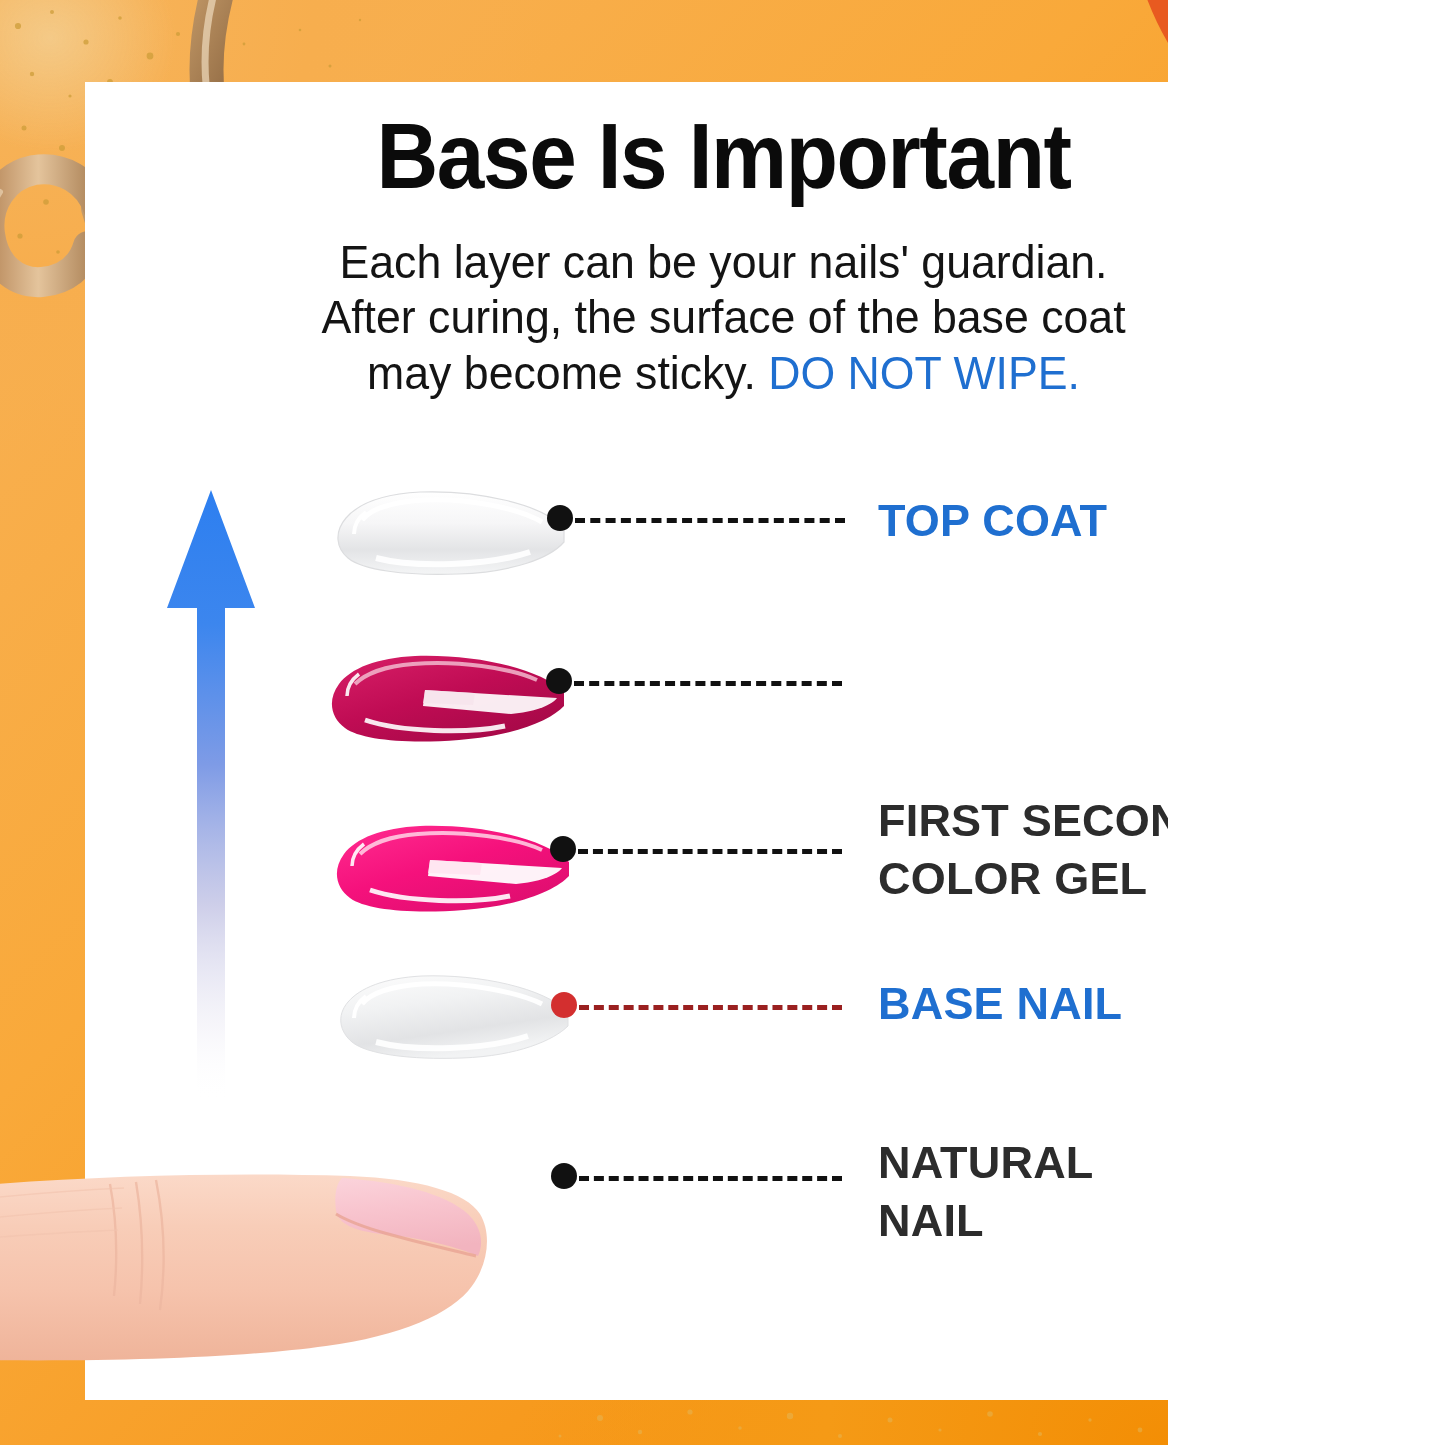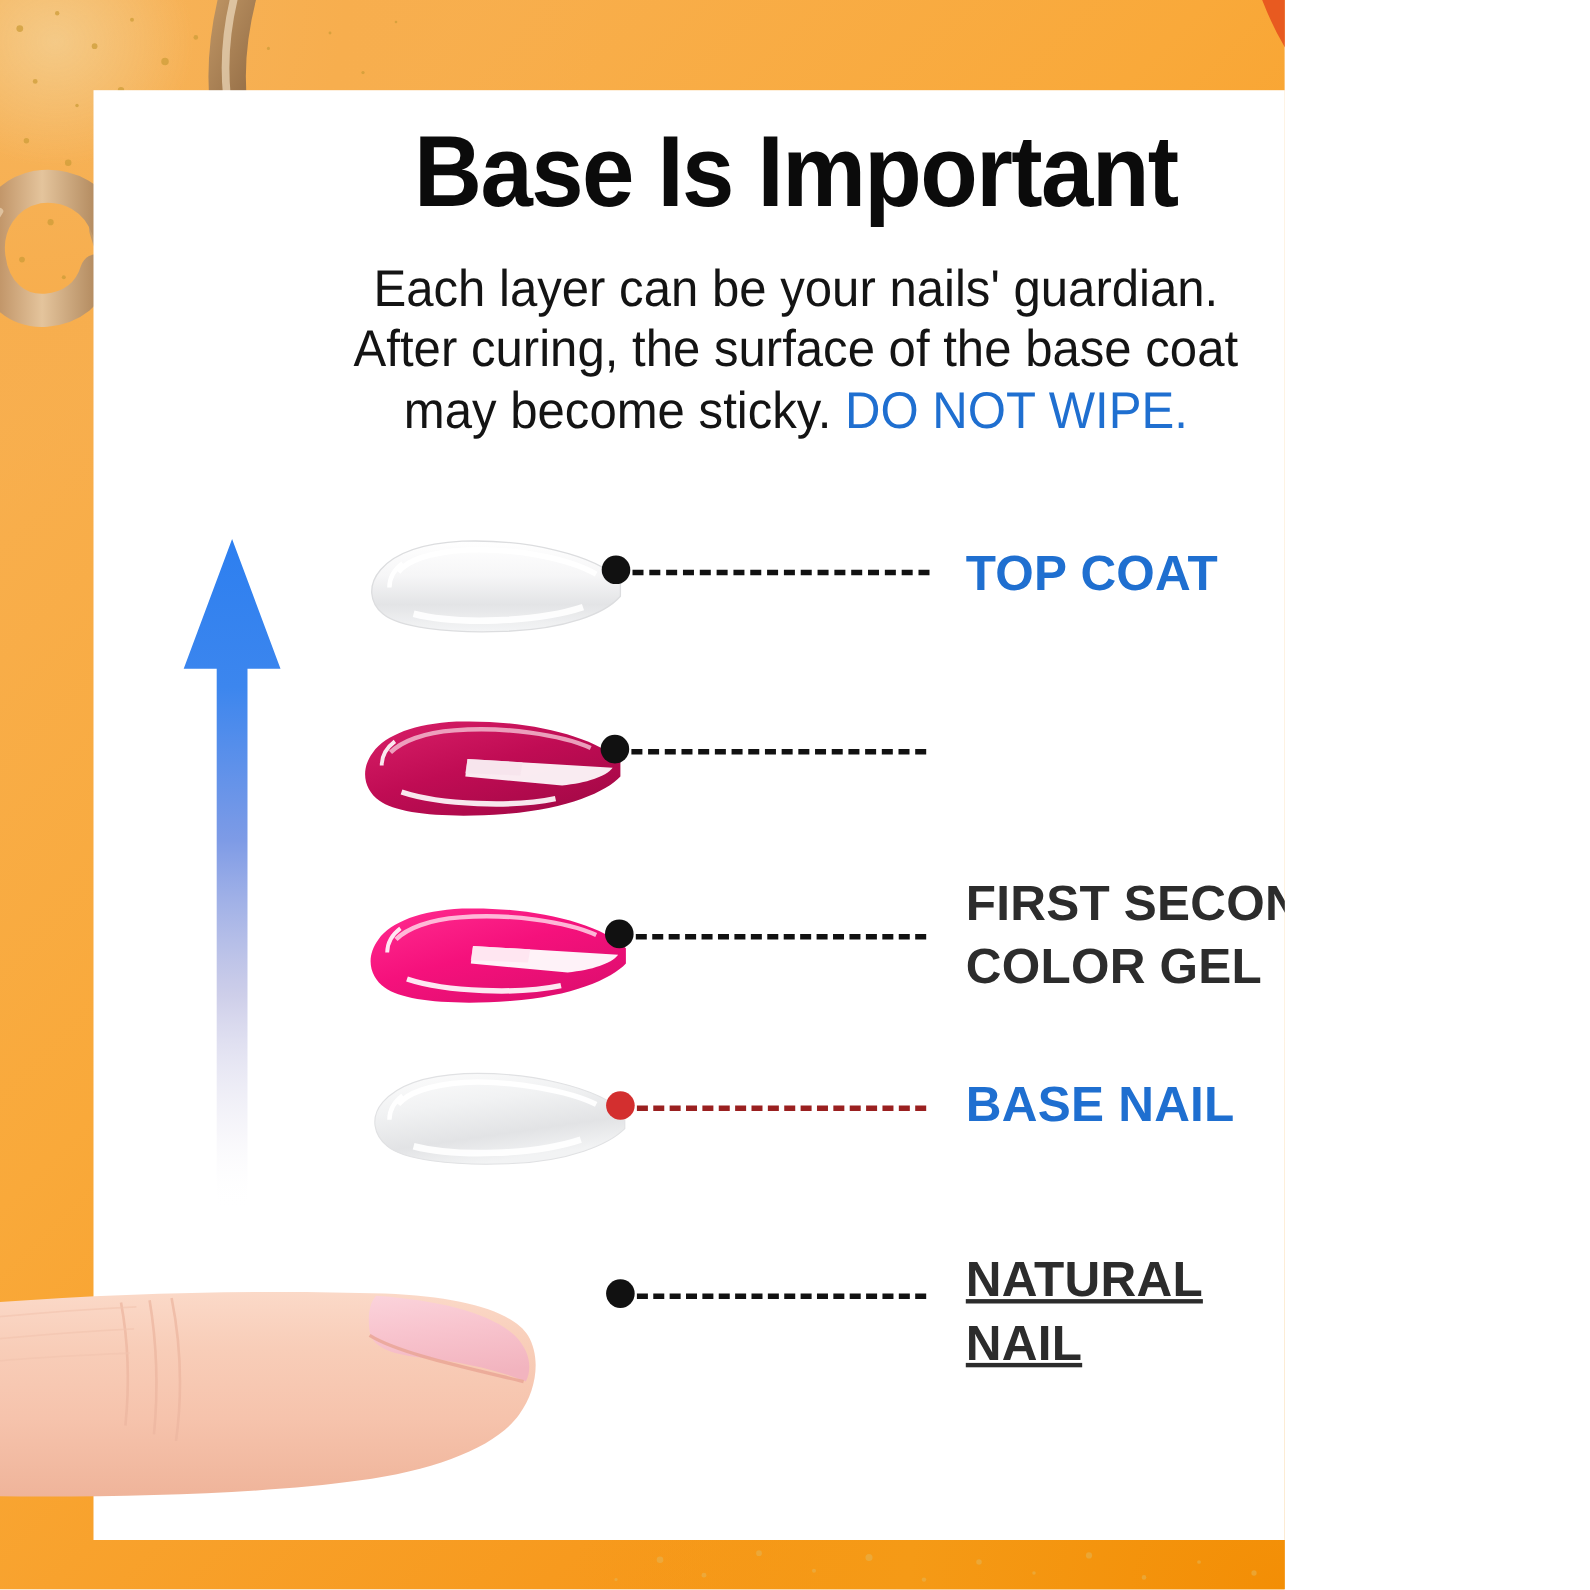--- a/index.html
+++ b/index.html
@@ -376,21 +376,21 @@
       <path d="M120 52 C126 84 128 124 124 164"></path>
     </g>
     <g stroke="#F2C4AF" stroke-width="1.6" fill="none" opacity=".6">
       <path d="M0 66 C40 62 90 58 134 56"></path>
       <path d="M0 86 C40 82 90 78 132 76"></path>
       <path d="M0 106 C40 102 88 100 128 98"></path>
     </g>
   </svg>
   <div class="dot" style="left:551px; top:1163px; background:#111111;"></div>
   <div class="dash" style="left:579px; top:1176px; width:263px;"></div>
-  <div class="label" style="left:878px; top:1134px;text-decoration:underline;">NATURAL NAIL</div>
+  <div class="label" style="left:878px; top:1134px;">NATURAL NAIL</div>
 
   <svg class="deco" id="pumpkins" viewBox="0 0 185 260">
     <defs>
       <radialGradient id="pkin" cx="38%" cy="34%" r="72%">
         <stop offset="0%" stop-color="#FBA24A"></stop>
         <stop offset="52%" stop-color="#F07A22"></stop>
         <stop offset="100%" stop-color="#C6561A"></stop>
       </radialGradient>
       <linearGradient id="hat" x1="0" y1="0" x2="1" y2="1">
         <stop offset="0%" stop-color="#8A3FB0"></stop>

